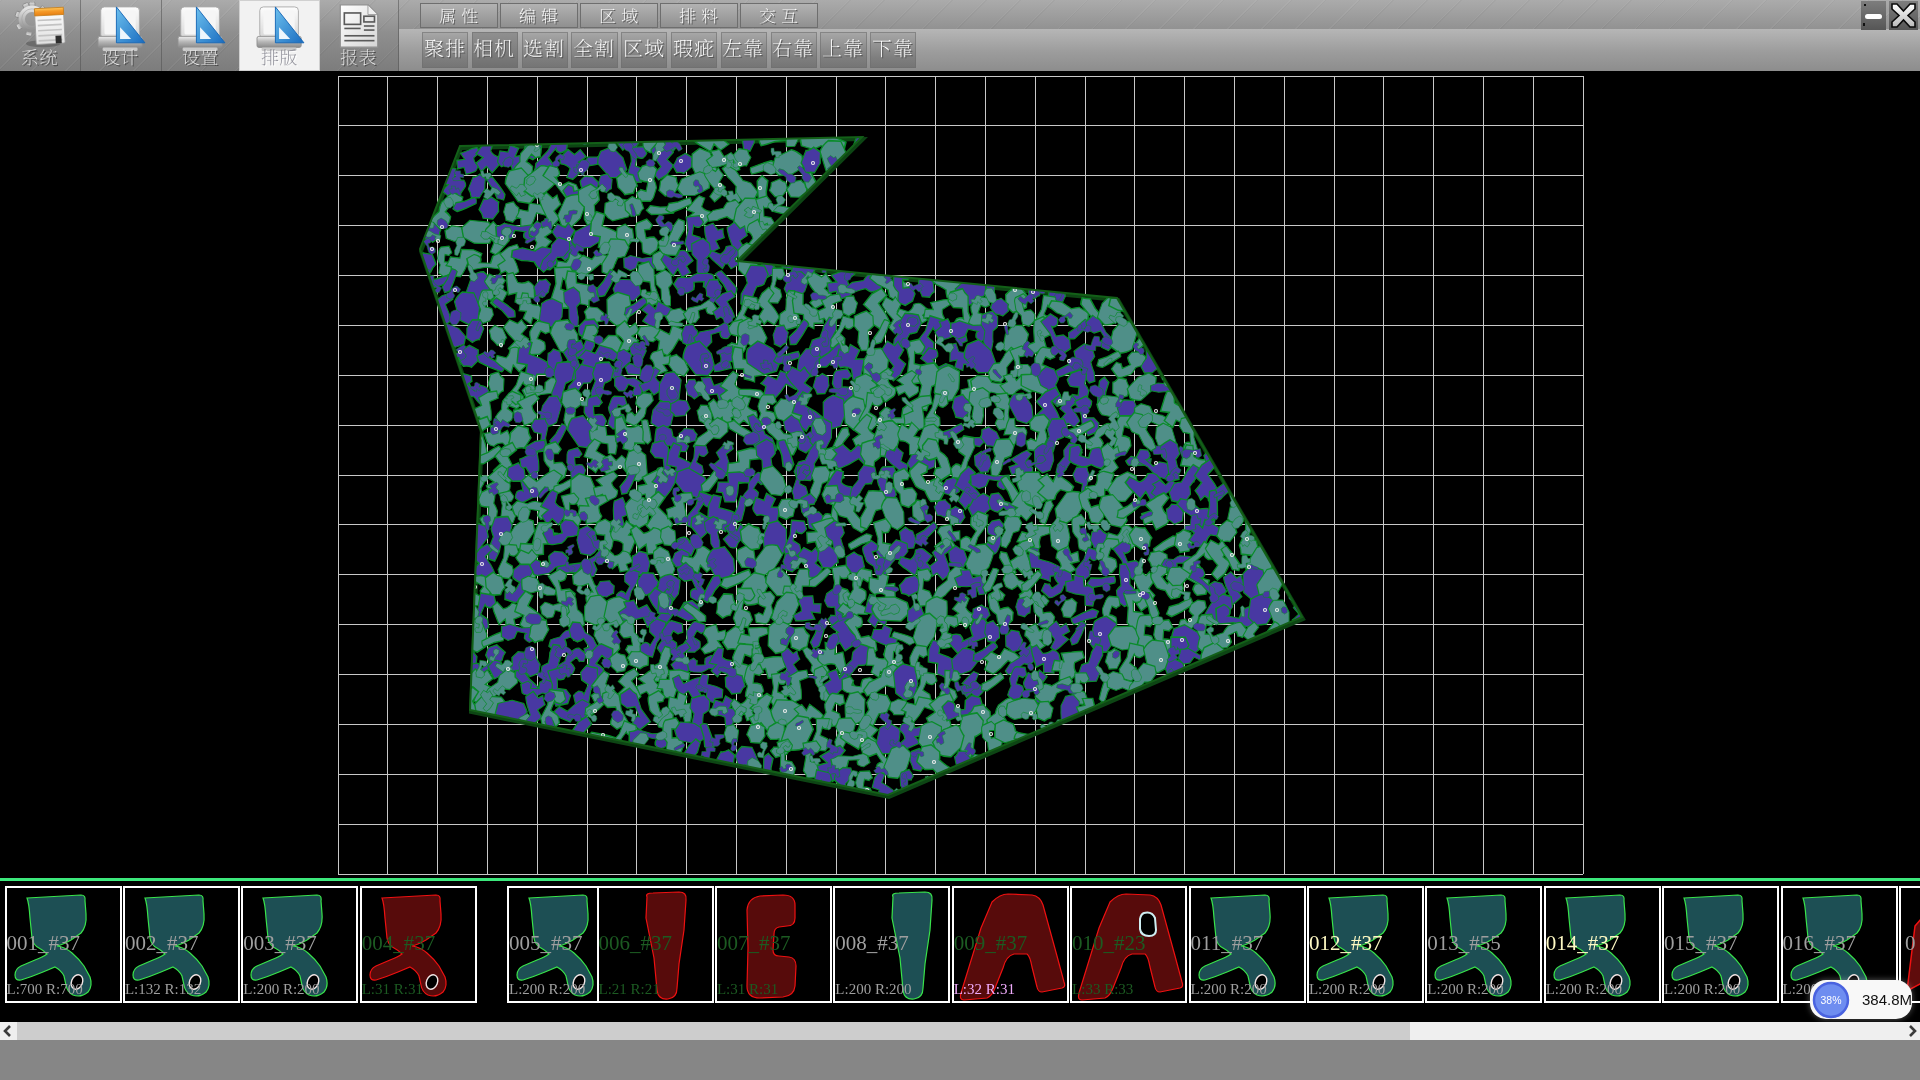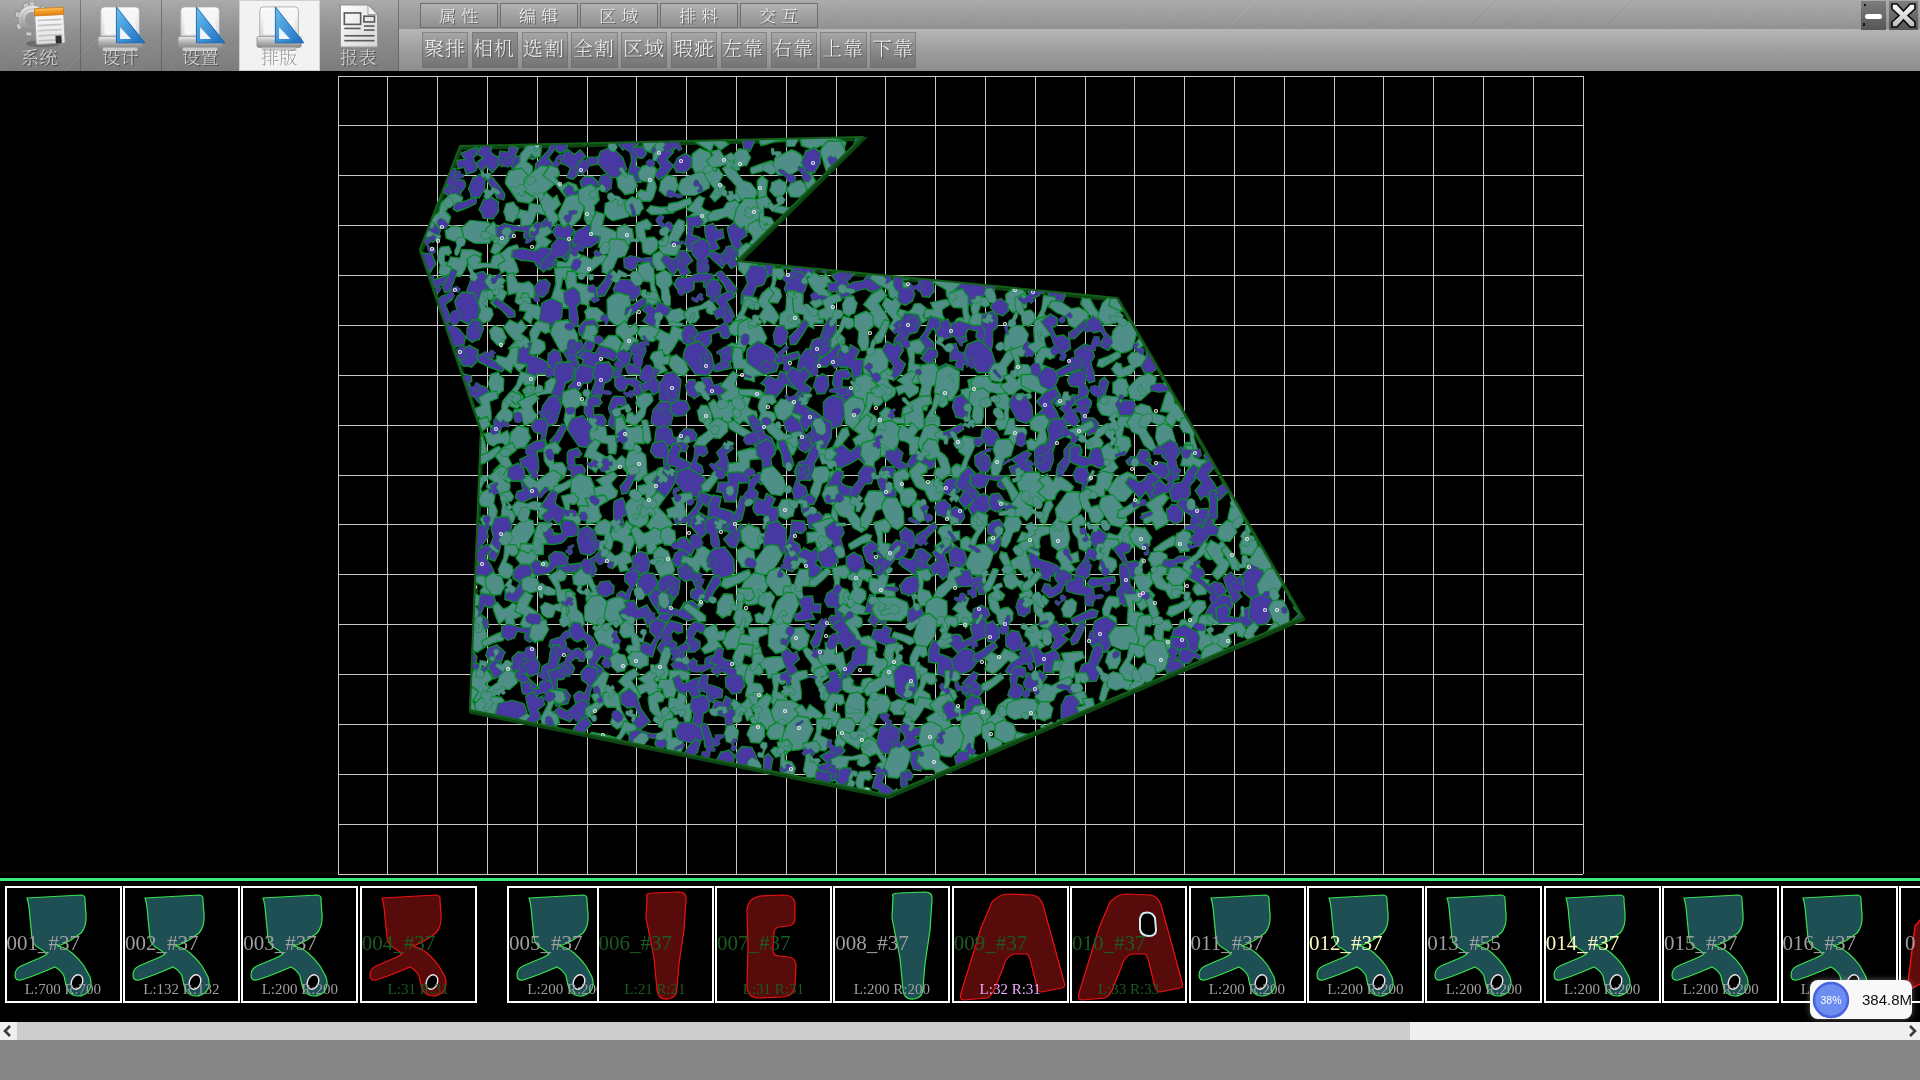--- a/index.html
+++ b/index.html
@@ -18,26 +18,26 @@
 .rrow{position:absolute;left:422px;top:32px;height:36px;display:flex;gap:3.5px;z-index:3}
 .rb{width:46.3px;height:36px;background:linear-gradient(#a8a8a8,#7f7f7f 70%,#747474);
  display:flex;justify-content:center;align-items:center;box-shadow:0 0 0 1px rgba(110,110,110,0.6) inset}
 .rbd{background:linear-gradient(#909090,#6f6f6f)}
 .winbtn{position:absolute;top:1px;height:29px;z-index:5}
 .canvas{position:absolute;left:0;top:71px;background:#000}
 .stripline{position:absolute;left:0;top:878px;width:1920px;height:3px;background:#3ce87c}
 .strip{position:absolute;left:0;top:881px;width:1920px;height:141px;background:#000}
 .cell{position:absolute;top:5px;width:117px;height:117px;border:2px solid #fff;background:#000}
 .cnum{position:absolute;left:0;top:43px;width:100%;text-align:left;font-family:"Liberation Serif",serif;font-size:21px}
-.clr{position:absolute;left:0;bottom:3px;width:100%;text-align:center;font-family:"Liberation Serif",serif;font-size:15px}
+.clr{position:absolute;left:0;bottom:3px;width:100%;font-family:"Liberation Serif",serif;font-size:15px}
 .scroll{position:absolute;left:0;top:1022px;width:1920px;height:18px;background:#efefef}
 .thumbbar{position:absolute;left:17px;top:0;width:1393px;height:18px;background:#cdcdcd}
 .sarr{position:absolute;top:0;width:16px;height:18px}
 .footer{position:absolute;left:0;top:1040px;width:1920px;height:40px;background:#868686}
-.pill{position:absolute;left:1810px;top:980px;width:102px;height:39px;background:#f8f8f8;border-radius:8px;
+.pill{position:absolute;left:1810px;top:980px;width:102px;height:39px;background:#f8f8f8;border-radius:16px;
  z-index:10;display:flex;align-items:center;box-shadow:0 0 6px rgba(255,255,255,0.35)}
 .pill svg{margin-left:1px}
 .mb{font-size:15px;color:#111;margin-left:11px}
 </style></head><body>
 <svg width="0" height="0" style="position:absolute">
     <defs>
       <path id="u7cfb" d="M521 3Q521 -17 515 -34Q509 -50 492 -61Q474 -72 437 -76Q436 -66 431 -58Q426 -49 417 -43Q406 -36 386 -32Q365 -27 332 -23V-7Q332 -7 348 -8Q363 -9 385 -11Q407 -13 426 -14Q446 -15 453 -15Q467 -15 472 -10Q477 -6 477 4V310H521ZM781 611Q775 604 759 602Q743 601 722 617L754 619Q718 593 667 560Q616 528 554 493Q493 458 426 422Q359 387 290 354Q221 322 155 296V304H184Q181 282 173 268Q165 254 155 250L120 317Q120 317 132 318Q144 320 152 323Q211 347 275 380Q339 413 404 450Q469 488 529 526Q589 564 638 600Q688 636 722 665ZM528 704Q524 696 509 692Q494 688 471 700L499 705Q475 683 440 656Q406 629 366 600Q325 572 282 546Q238 520 196 499L195 510H225Q222 487 214 473Q207 459 198 455L163 520Q163 520 172 522Q180 524 185 526Q223 544 263 572Q303 600 341 632Q379 663 411 693Q443 723 463 745ZM143 309Q188 310 259 314Q330 317 420 322Q511 328 614 334Q718 341 827 348L829 328Q710 316 538 300Q366 285 160 271ZM184 516Q220 517 280 520Q341 523 417 528Q493 534 574 539L575 520Q513 512 414 499Q314 486 202 475ZM862 778Q855 772 843 772Q831 773 814 781Q741 769 654 756Q566 744 470 734Q374 724 276 716Q177 708 81 705L78 726Q171 733 272 744Q373 756 472 772Q570 787 656 803Q741 819 804 835ZM654 455Q727 432 776 405Q825 378 854 352Q884 325 897 302Q910 279 910 262Q910 246 900 240Q890 234 873 242Q857 278 818 316Q779 355 732 388Q686 422 644 443ZM370 185Q365 178 358 176Q350 173 333 177Q305 142 262 100Q220 59 170 20Q119 -20 66 -51L54 -37Q102 -3 149 42Q196 87 236 134Q276 181 301 221ZM636 213Q714 181 767 148Q820 115 852 84Q883 54 896 29Q910 4 910 -12Q910 -28 900 -34Q890 -39 873 -30Q859 -1 832 30Q804 62 768 94Q733 125 696 153Q658 181 625 202Z"></path>
       <path id="u7edf" d="M762 427Q762 417 762 410Q762 402 762 396V15Q762 5 766 0Q771 -4 789 -4H845Q865 -4 880 -4Q894 -3 900 -2Q905 -2 908 0Q911 2 914 7Q918 17 924 52Q930 88 935 124H949L951 5Q964 1 968 -4Q973 -8 973 -16Q973 -26 963 -33Q953 -40 926 -43Q899 -46 847 -46H782Q756 -46 742 -41Q728 -36 723 -26Q718 -15 718 2V427ZM571 300Q571 260 564 218Q558 177 542 136Q525 95 494 56Q464 17 416 -18Q368 -52 298 -80L287 -64Q359 -28 406 16Q452 59 478 106Q504 154 514 203Q524 252 524 299V420H571ZM397 611Q392 602 378 598Q363 594 340 604L366 611Q345 575 314 530Q282 484 244 436Q205 387 164 342Q124 297 85 261L82 272H115Q111 245 102 230Q93 214 82 210L47 283Q47 283 58 285Q68 287 73 291Q106 323 142 370Q179 416 214 468Q248 519 276 568Q305 616 322 652ZM306 789Q302 780 288 775Q273 770 249 780L275 787Q256 749 224 700Q192 651 154 602Q117 554 81 516L78 527H111Q107 500 96 484Q85 468 73 464L46 538Q46 538 55 540Q64 543 67 546Q90 570 114 606Q139 642 161 682Q183 723 201 761Q219 799 230 827ZM50 64Q82 71 136 86Q189 101 255 120Q321 140 388 162L393 147Q341 121 270 88Q199 56 108 20Q104 3 89 -4ZM63 281Q92 284 142 290Q191 297 254 306Q316 315 382 325L384 309Q337 296 256 273Q176 250 86 228ZM56 532Q77 532 112 532Q148 532 191 533Q234 534 277 536L278 519Q249 512 192 500Q136 488 77 478ZM684 612Q680 604 666 599Q652 594 627 604L655 610Q629 580 588 541Q546 502 498 465Q450 428 404 400L403 411H436Q433 386 426 371Q418 356 409 351L370 421Q370 421 378 423Q387 425 392 427Q422 445 454 474Q485 502 515 534Q545 567 570 598Q595 628 610 650ZM582 841Q621 822 644 802Q668 782 680 764Q692 746 694 732Q697 718 692 709Q687 700 678 698Q669 697 658 705Q651 725 636 748Q621 772 604 794Q586 817 570 833ZM393 422Q436 422 509 426Q582 429 672 434Q762 440 857 447L858 428Q782 416 666 400Q549 385 414 371ZM739 583Q797 551 834 520Q870 488 890 460Q910 431 916 408Q922 384 918 370Q914 355 903 352Q892 348 877 358Q868 393 843 433Q818 473 786 510Q755 548 726 574ZM892 732Q892 732 900 726Q907 720 919 710Q931 701 944 690Q957 679 968 668Q964 652 942 652H378L370 682H852Z"></path>
       <path id="u8bbe" d="M723 771 752 800 813 745Q804 736 775 731V507Q775 498 778 494Q782 491 798 491H848Q863 491 876 491Q890 491 896 492Q898 492 901 492Q904 492 906 492Q910 493 914 494Q918 495 921 496H931L934 495Q948 492 954 488Q960 485 960 476Q960 467 952 460Q943 454 918 451Q893 448 845 448H788Q764 448 752 452Q740 457 736 467Q731 477 731 493V771ZM753 771V741H478V771ZM459 781V799L513 771H503V686Q503 653 497 615Q491 577 472 538Q453 500 414 464Q376 429 311 400L300 415Q367 455 401 500Q435 544 447 592Q459 639 459 686V771ZM437 393Q465 306 514 238Q562 170 630 119Q698 68 784 34Q870 -1 974 -21L972 -32Q956 -33 944 -42Q931 -51 926 -68Q826 -44 744 -5Q662 34 599 89Q536 144 491 216Q446 289 418 382ZM790 396 825 428 882 373Q876 367 866 365Q856 363 839 362Q790 256 714 172Q637 87 526 26Q414 -36 260 -72L251 -54Q464 6 602 120Q739 233 800 396ZM840 396V366H366L357 396ZM157 45Q177 57 213 82Q249 106 294 138Q339 171 386 205L395 191Q374 172 340 141Q306 110 265 74Q224 37 181 0ZM210 528 220 522V45L182 31L199 50Q204 33 200 20Q196 6 188 -2Q181 -10 175 -13L146 51Q166 61 171 67Q176 73 176 86V528ZM177 565 202 593 255 548Q251 542 240 536Q229 531 213 528L220 537V486H176V565ZM121 830Q173 803 206 776Q240 749 258 724Q276 700 282 680Q288 661 284 648Q280 636 270 633Q259 630 245 639Q235 668 212 702Q189 735 162 767Q134 799 109 822ZM211 565V535H53L44 565Z"></path>
       <path id="u8ba1" d="M881 530Q881 530 888 524Q896 518 908 508Q920 499 933 488Q946 477 957 466Q953 450 931 450H353L345 480H841ZM704 822Q702 812 694 805Q687 798 668 795V-52Q668 -56 663 -60Q658 -65 650 -68Q642 -71 633 -71H624V832ZM192 49Q213 60 251 81Q289 102 336 130Q384 158 433 188L442 173Q419 156 382 128Q346 101 303 69Q260 37 214 4ZM245 527 255 521V48L217 34L234 53Q239 36 235 22Q231 9 224 1Q216 -7 210 -9L181 54Q201 64 206 70Q211 76 211 89V527ZM212 565 237 593 290 548Q286 542 275 536Q264 531 248 528L255 537V486H211V565ZM162 832Q216 803 250 774Q284 746 302 720Q321 694 326 674Q332 653 328 640Q324 627 314 624Q303 621 289 630Q280 660 256 696Q233 732 204 766Q175 800 149 824ZM264 565V535H59L50 565Z"></path>
@@ -2132,21 +2132,21 @@
       </svg><div class="cnum" style="color:#1c5b22">007_#37</div><div class="clr" style="color:#1c5b22">L:31 R:31</div></div>
     <div class="cell" style="left:833.3px"><svg width="113" height="113" viewBox="0 0 113 113">
         <use href="#stall" fill="#1d4f54" stroke="#39e34b" stroke-width="1.2" transform="translate(12,0)"></use>
       </svg><div class="cnum" style="color:#9f9f9f">008_#37</div><div class="clr" style="color:#9f9f9f">L:200 R:200</div></div>
     <div class="cell" style="left:951.7px"><svg width="113" height="113" viewBox="0 0 113 113">
         <use href="#sash" fill="#570b0b" stroke="#ee1111" stroke-width="1.2" transform="translate(0,0)"></use>
       </svg><div class="cnum" style="color:#1c5b22">009_#37</div><div class="clr" style="color:#f0abfc">L:32 R:31</div></div>
     <div class="cell" style="left:1070.1px"><svg width="113" height="113" viewBox="0 0 113 113">
         <use href="#sash" fill="#570b0b" stroke="#ee1111" stroke-width="1.2" transform="translate(0,0)"></use>
         <path d="M72,25 Q80,23 83,30 L84,42 Q84,48 77,48 Q69,48 68,41 L68,31 Q69,26 72,25 Z" fill="#000" stroke="#cfeef2" stroke-width="2"></path>
-      </svg><div class="cnum" style="color:#1c5b22">010_#37</div><div class="clr" style="color:#1c5b22">L:33 R:33</div></div>
+      </svg><div class="cnum" style="color:#1c5b22">010_#23</div><div class="clr" style="color:#1c5b22">L:33 R:33</div></div>
     <div class="cell" style="left:1188.5px"><svg width="113" height="113" viewBox="0 0 113 113">
         <use href="#sboot" fill="#1d4f54" stroke="#39e34b" stroke-width="1.2" transform="translate(0,0)"></use>
         <ellipse cx="70" cy="94" rx="5.5" ry="7.5" transform="rotate(22 70 94)" fill="#000" stroke="#f3e6e6" stroke-width="1.4"></ellipse>
       </svg><div class="cnum" style="color:#9f9f9f">011_#37</div><div class="clr" style="color:#9f9f9f">L:200 R:200</div></div>
     <div class="cell" style="left:1306.9px"><svg width="113" height="113" viewBox="0 0 113 113">
         <use href="#sboot" fill="#1d4f54" stroke="#39e34b" stroke-width="1.2" transform="translate(0,0)"></use>
         <ellipse cx="70" cy="94" rx="5.5" ry="7.5" transform="rotate(22 70 94)" fill="#000" stroke="#f3e6e6" stroke-width="1.4"></ellipse>
       </svg><div class="cnum" style="color:#fef9c3">012_#37</div><div class="clr" style="color:#9f9f9f">L:200 R:200</div></div>
     <div class="cell" style="left:1425.3px"><svg width="113" height="113" viewBox="0 0 113 113">
         <use href="#sboot" fill="#1d4f54" stroke="#39e34b" stroke-width="1.2" transform="translate(0,0)"></use>

